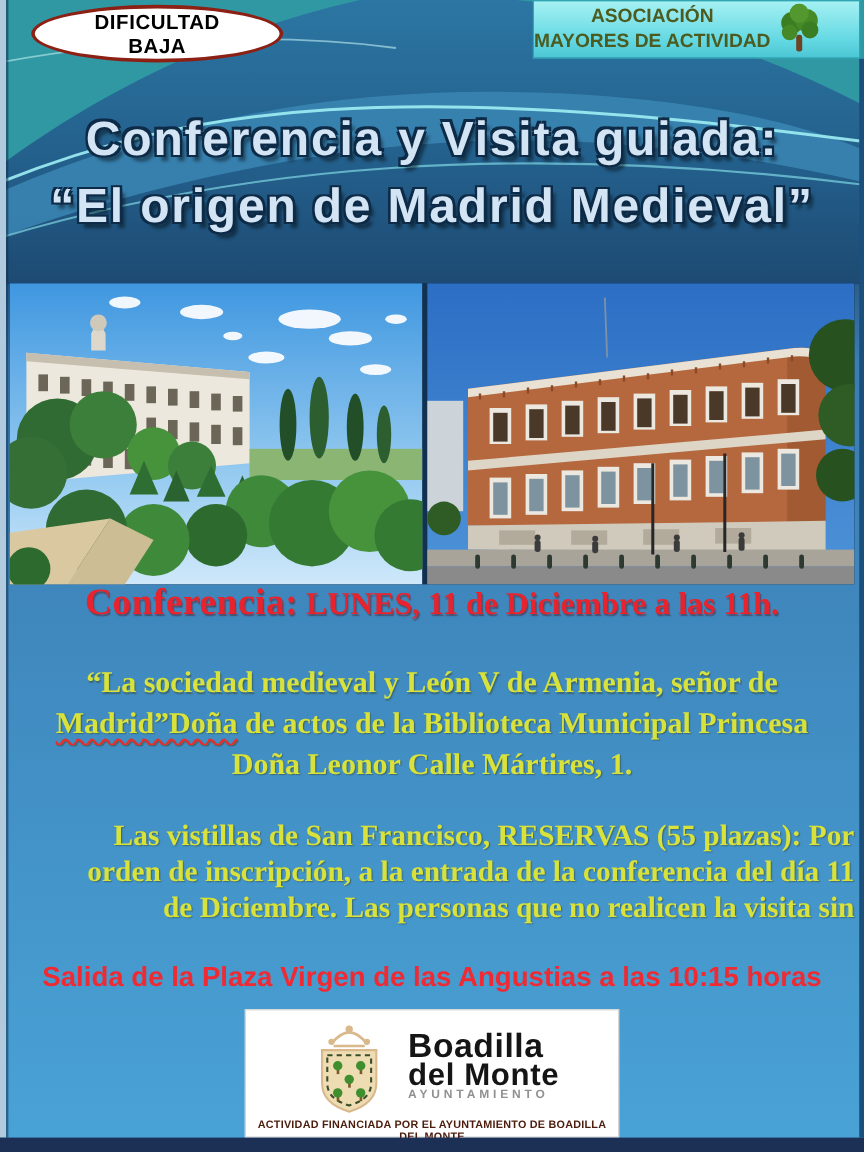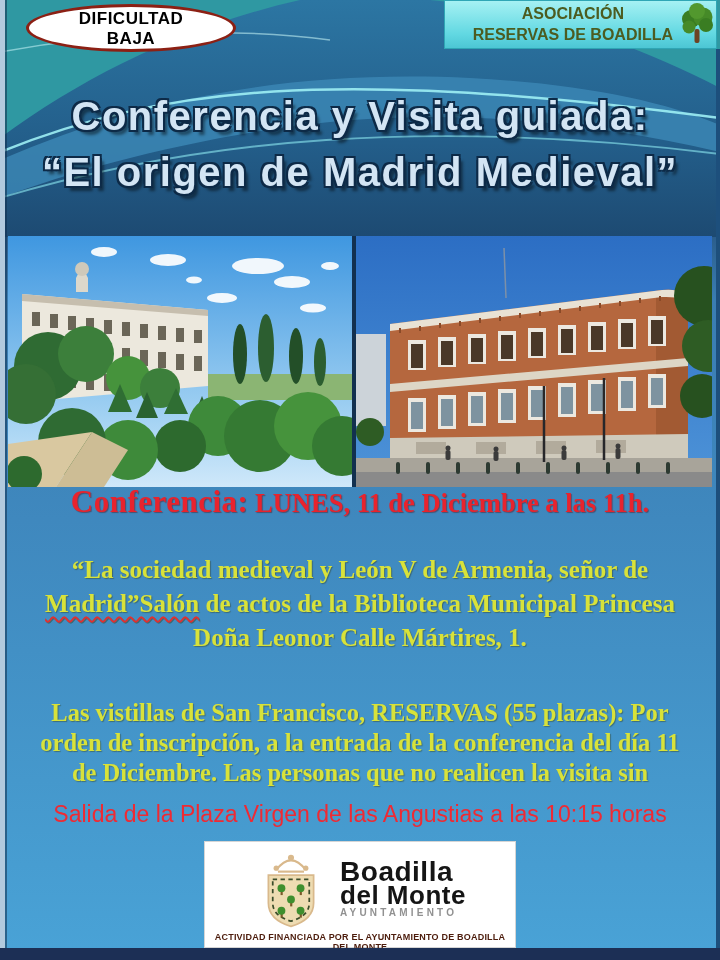--- a/index.html
+++ b/index.html
@@ -21,21 +21,21 @@
     position:absolute;top:4px;left:26px;width:204px;height:42px;z-index:10;
     background:#fff;border:3px solid #8c2014;border-radius:50%;
     display:flex;flex-direction:column;align-items:center;justify-content:flex-end;
     font-family:"Liberation Sans",sans-serif;font-weight:bold;font-size:17px;
     line-height:1.18;color:#000000;letter-spacing:.5px;
   }
   .assoc{
     position:absolute;top:0;right:3px;width:273px;height:49px;z-index:10;
     background:linear-gradient(180deg,#a5f1f3 0%,#62d8e2 70%,#4cc6d4 100%);
     border:1px solid #2fa6b5;box-sizing:border-box;
-    display:flex;align-items:center;justify-content:flex-end;gap:5px;
+    display:flex;align-items:center;justify-content:flex-start;gap:5px;
     font-family:"Liberation Sans",sans-serif;font-weight:bold;font-size:16px;
     line-height:1.3;color:#4c5c20;text-align:center;
   }
   
   .title{
     position:absolute;top:88px;left:0;width:720px;z-index:5;text-align:center;
     font-family:"Liberation Sans",sans-serif;font-weight:bold;
     font-size:40px;line-height:56px;letter-spacing:1.5px;color:#d3e5f4;
     text-shadow:-2px -2px 0 #0d2a47,2px -2px 0 #0d2a47,-2px 2px 0 #0d2a47,
                  2px 2px 0 #0d2a47,4px 5px 3px rgba(0,0,0,.45);
@@ -48,25 +48,25 @@
   .conf-line{position:absolute;top:484px;left:0;width:720px;z-index:5;text-align:center;
     color:#e8232d;font-weight:bold;text-shadow:1px 1px 1px rgba(90,10,10,.45);}
   .conf-heading{font-size:31px;letter-spacing:.5px;}
   .conf-date{font-size:26.5px;}
   .para1{position:absolute;top:553px;left:10px;width:700px;z-index:5;text-align:center;
     font-weight:bold;font-size:25px;line-height:34px;color:#d8e23a;
     text-shadow:1px 1px 1px rgba(50,50,0,.4);}
   .wavy{text-decoration:underline wavy #e03030;text-decoration-thickness:2px;text-underline-offset:4px;}
   .visita{position:absolute;top:630px;left:0;width:720px;z-index:5;text-align:center;
     font-weight:bold;font-size:36px;color:#e8232d;text-shadow:1px 1px 1px rgba(90,10,10,.45);}
-  .para2{position:absolute;top:682px;left:8px;width:704px;z-index:5;text-align:center;
+  .para2{position:absolute;top:682px;left:8px;width:704px;z-index:5;text-align:right;
     font-weight:bold;font-size:24.5px;line-height:30px;color:#d8e23a;
-    text-shadow:1px 1px 1px rgba(50,50,0,.4);margin-top:16px;}
+    text-shadow:1px 1px 1px rgba(50,50,0,.4);}
   .salida{position:absolute;top:801px;left:0;width:720px;z-index:5;text-align:center;
-    font-family:"Liberation Sans",sans-serif;font-weight:normal;font-size:23px;color:#ef2a33;}
+    font-family:"Liberation Sans",sans-serif;font-weight:bold;font-size:23px;color:#ef2a33;}
   
   .logo-box{position:absolute;top:841px;left:204px;width:312px;height:107px;z-index:6;
     background:#fff;border:1px solid #d5d5d5;box-sizing:border-box;}
   .logo-row{display:flex;align-items:center;justify-content:center;gap:12px;padding-top:8px;height:78px;}
   .logo-text{text-align:left;font-family:"Liberation Sans",sans-serif;}
   .logo-l1{font-weight:bold;font-size:28px;line-height:26px;color:#151515;letter-spacing:.5px;}
   .logo-l2{font-weight:bold;font-size:26px;line-height:20px;color:#151515;letter-spacing:.5px;}
   .logo-l3{font-weight:bold;font-size:10px;line-height:12px;color:#919191;letter-spacing:3.2px;margin-top:2px;}
   .funding{margin-top:4px;text-align:center;font-family:"Liberation Sans",sans-serif;
     font-weight:bold;font-size:9px;color:#4c1c0c;letter-spacing:.2px;}
@@ -94,21 +94,21 @@
   </svg>
 
   <div class="badge">
     <span>DIFICULTAD</span>
     <span>BAJA</span>
   </div>
 
   <div class="assoc">
     <span>
       <span>ASOCIACIÓN</span><br>
-      <span>RESERVAS DE BOADILLA</span>
+      <span>MAYORES DE ACTIVIDAD</span>
     </span>
     <svg width="38" height="44" viewBox="0 0 38 44">
       <rect x="16.5" y="26" width="5" height="14" rx="2" fill="#6d4324"></rect>
       <circle cx="13" cy="16" r="9" fill="#3a7d22"></circle>
       <circle cx="25" cy="14" r="9.5" fill="#468a28"></circle>
       <circle cx="19" cy="8" r="8" fill="#52982e"></circle>
       <circle cx="28" cy="22" r="7" fill="#3a7d22"></circle>
       <circle cx="11" cy="24" r="6.5" fill="#468a28"></circle>
     </svg>
   </div>
@@ -324,21 +324,21 @@
       </g>
     </svg>
   </div>
 
   <div class="conf-line">
     <span class="conf-heading">Conferencia:</span><span class="conf-date"> LUNES, 11 de Diciembre a las 11h.</span>
   </div>
 
   <div class="para1">
     <div>“La sociedad medieval y León V de Armenia, señor de</div>
-    <div><span class="wavy">Madrid”Salón</span><span> de actos de la Biblioteca Municipal Princesa</span></div>
+    <div><span class="wavy">Madrid”Doña</span><span> de actos de la Biblioteca Municipal Princesa</span></div>
     <div>Doña Leonor Calle Mártires, 1.</div>
   </div>
 
 
   <div class="para2">
     <div>Las vistillas de San Francisco, RESERVAS (55 plazas):  Por</div>
     <div>orden de inscripción, a la entrada  de la conferencia del día 11</div>
     <div>de Diciembre. Las personas que no realicen la visita sin</div>
   </div>
 

